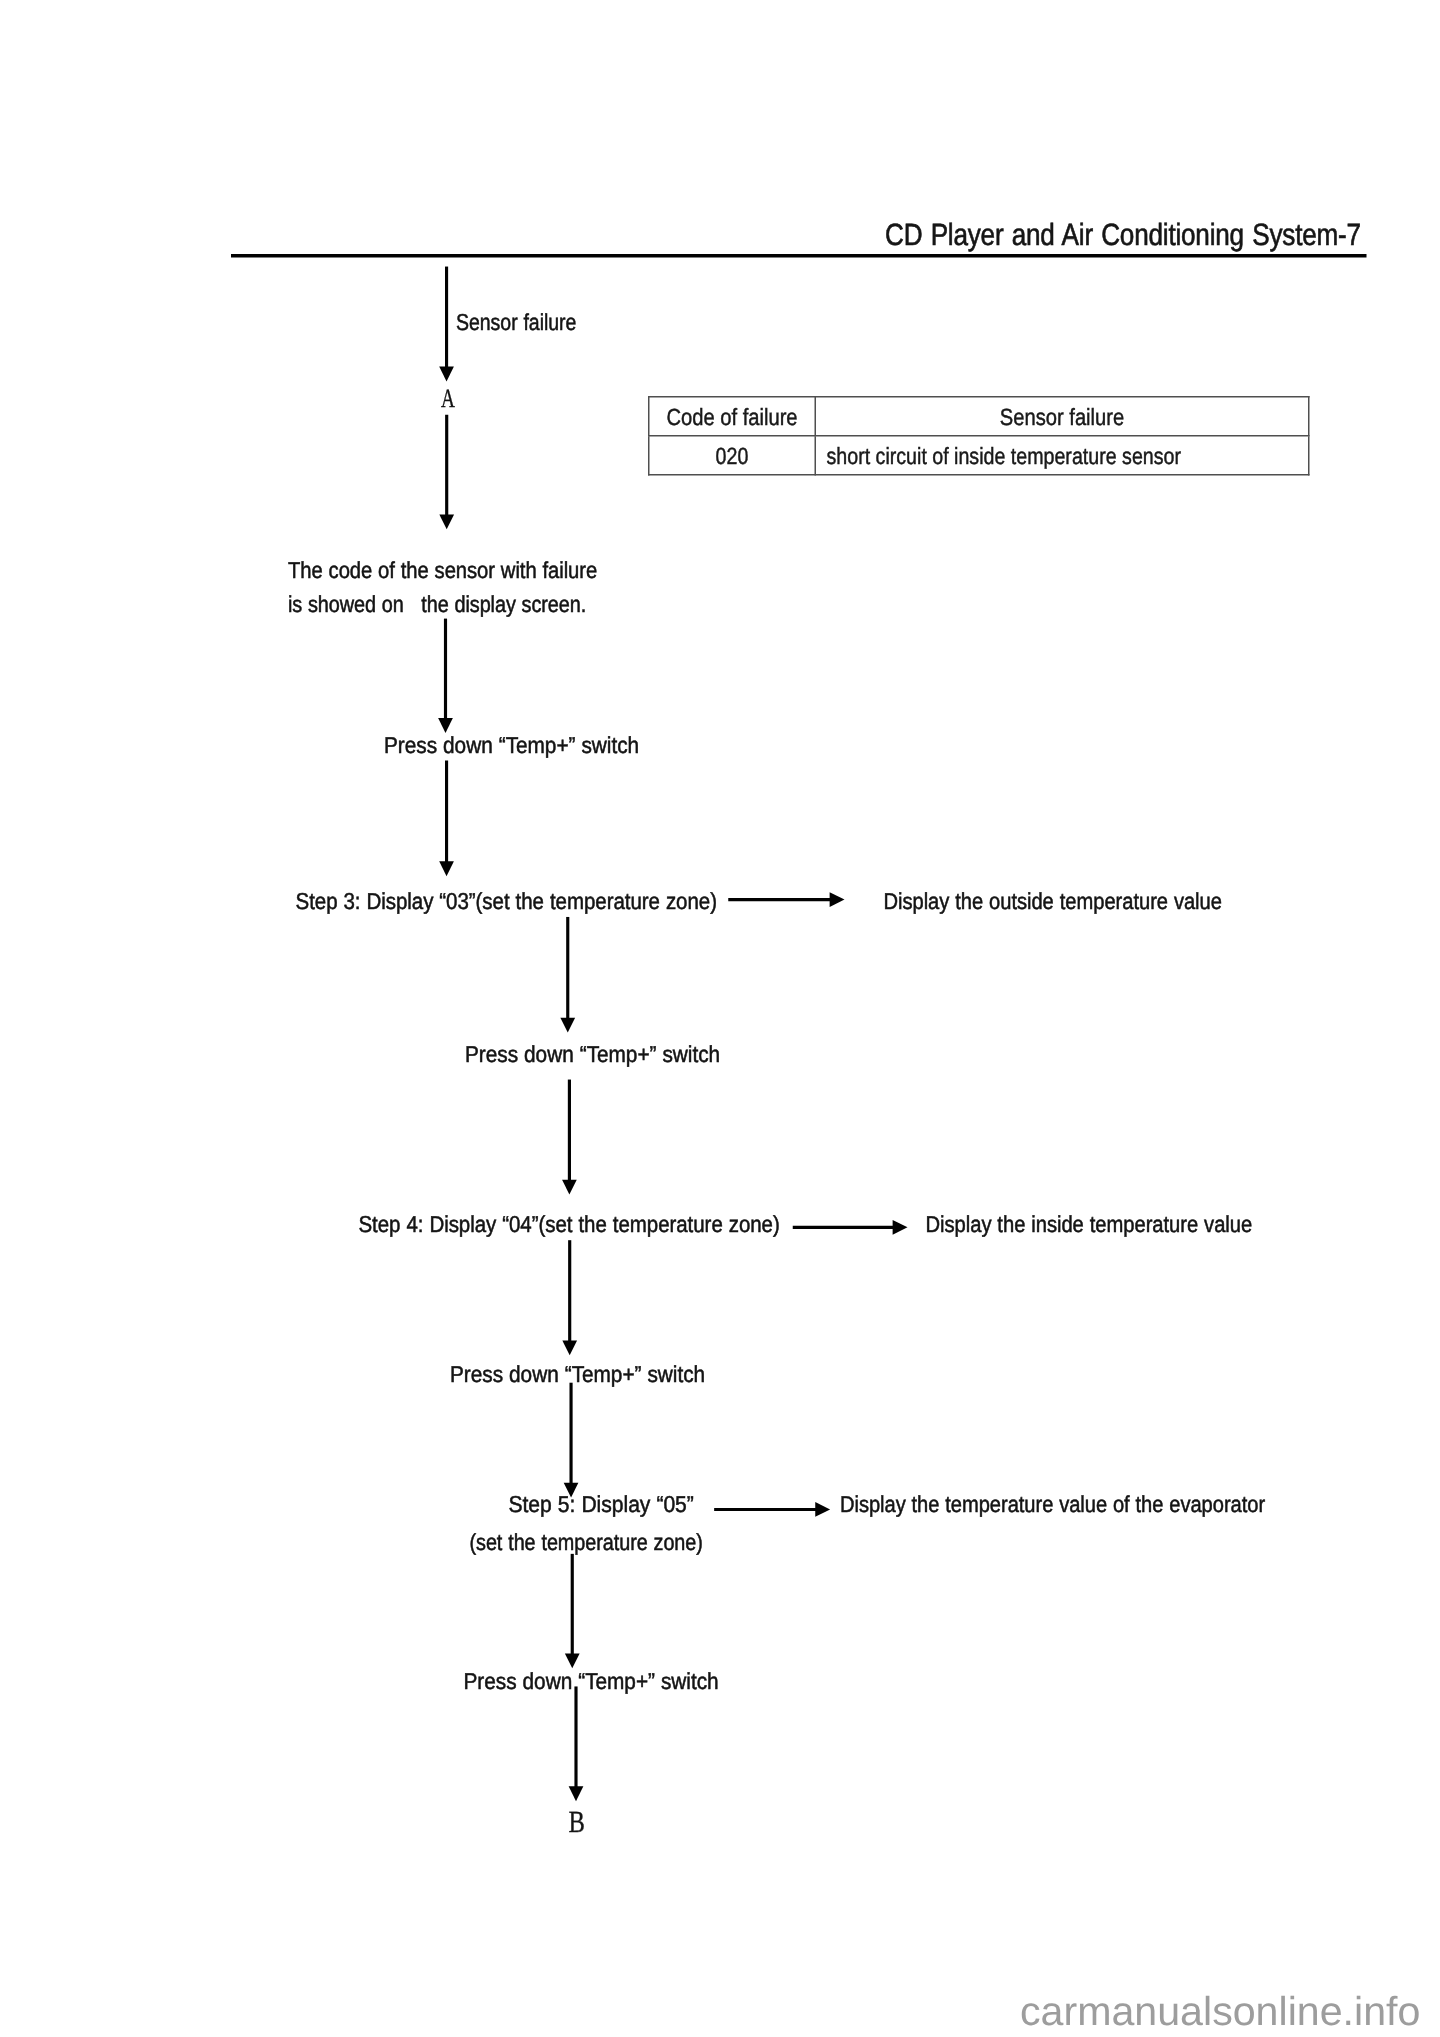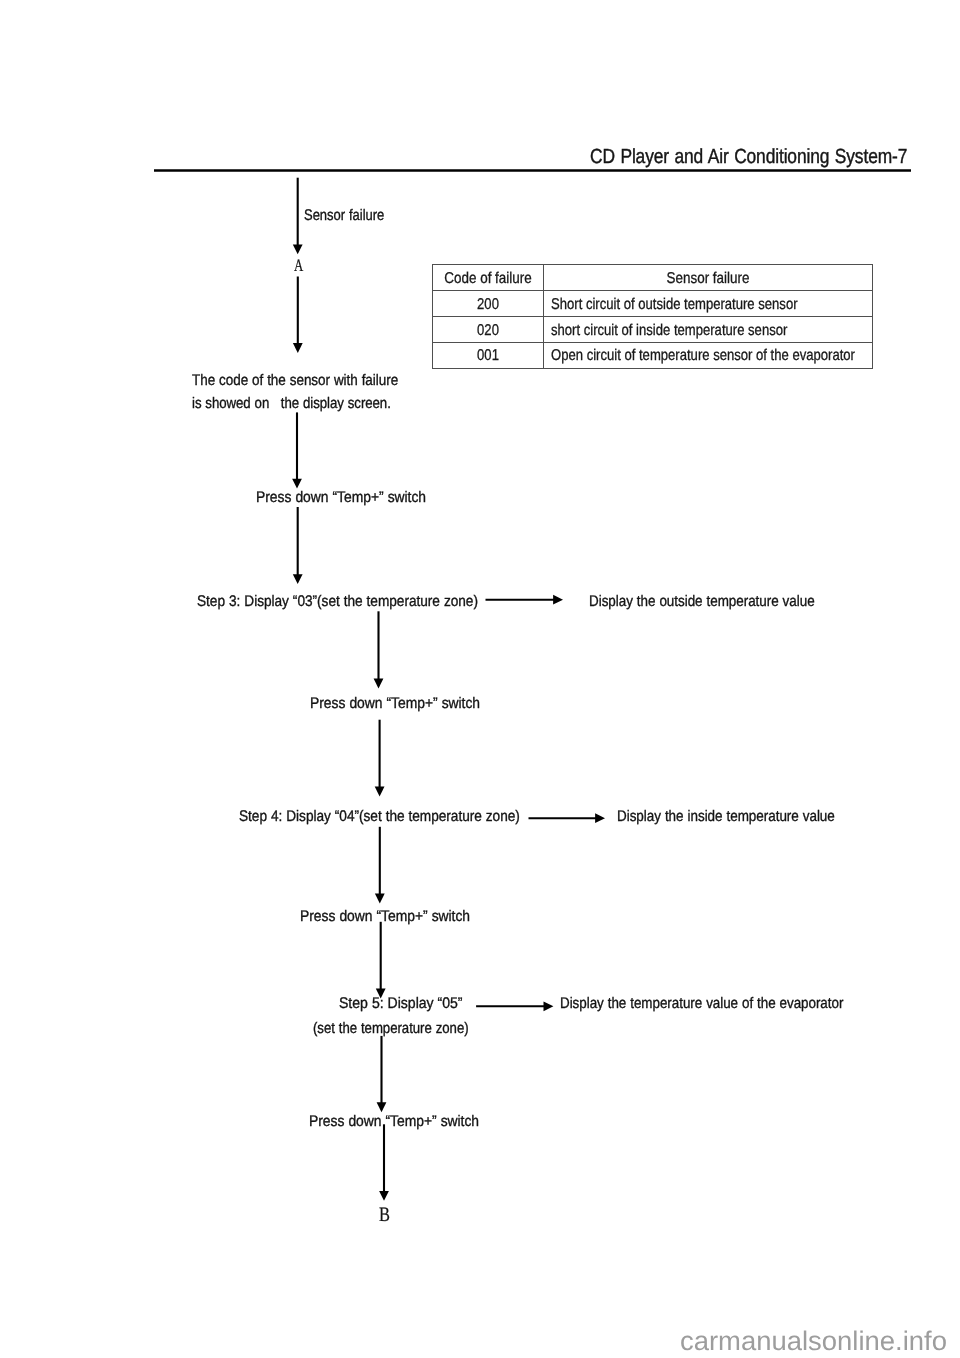--- a/index.html
+++ b/index.html
@@ -65,40 +65,24 @@
         <tr>
           <td class="c1">
             <span style="transform:translate(-50%,-50%) scaleX(0.862)">Code of failure</span>
           </td>
           <td class="c2">
             <span style="transform:translate(-50%,-50%) scaleX(0.862)">Sensor failure</span>
           </td>
         </tr>
 <tr>
           <td class="c1">
-            <span style="transform:translate(-50%,-50%) scaleX(0.839)">200</span>
-          </td>
-          <td class="c2 lft">
-            <span style="transform:translateY(-50%) scaleX(0.839)">Short circuit of outside temperature sensor</span>
-          </td>
-        </tr>
-<tr>
-          <td class="c1">
             <span style="transform:translate(-50%,-50%) scaleX(0.839)">020</span>
           </td>
           <td class="c2 lft">
             <span style="transform:translateY(-50%) scaleX(0.839)">short circuit of inside temperature sensor</span>
-          </td>
-        </tr>
-<tr>
-          <td class="c1">
-            <span style="transform:translate(-50%,-50%) scaleX(0.839)">001</span>
-          </td>
-          <td class="c2 lft">
-            <span style="transform:translateY(-50%) scaleX(0.839)">Open circuit of temperature sensor of the evaporator</span>
           </td>
         </tr>
 </tbody>
     </table>
 <div class="wm" style="left:679.7px;top:1327.5px;transform:scaleX(1.0203);">carmanualsonline.info</div>
 <svg class="arrows" width="960" height="1358" viewBox="0 0 960 1358" style="position:absolute;left:0;top:0;" shape-rendering="geometricPrecision">
       <g>
         <path d="M297.70 177.70 L297.70 245.90" stroke="#000" stroke-width="2.1" fill="none" stroke-linecap="butt"></path>
         <path d="M292.80 244.40 L302.60 244.40 L297.70 254.30 Z" fill="#000"></path>
       </g>

